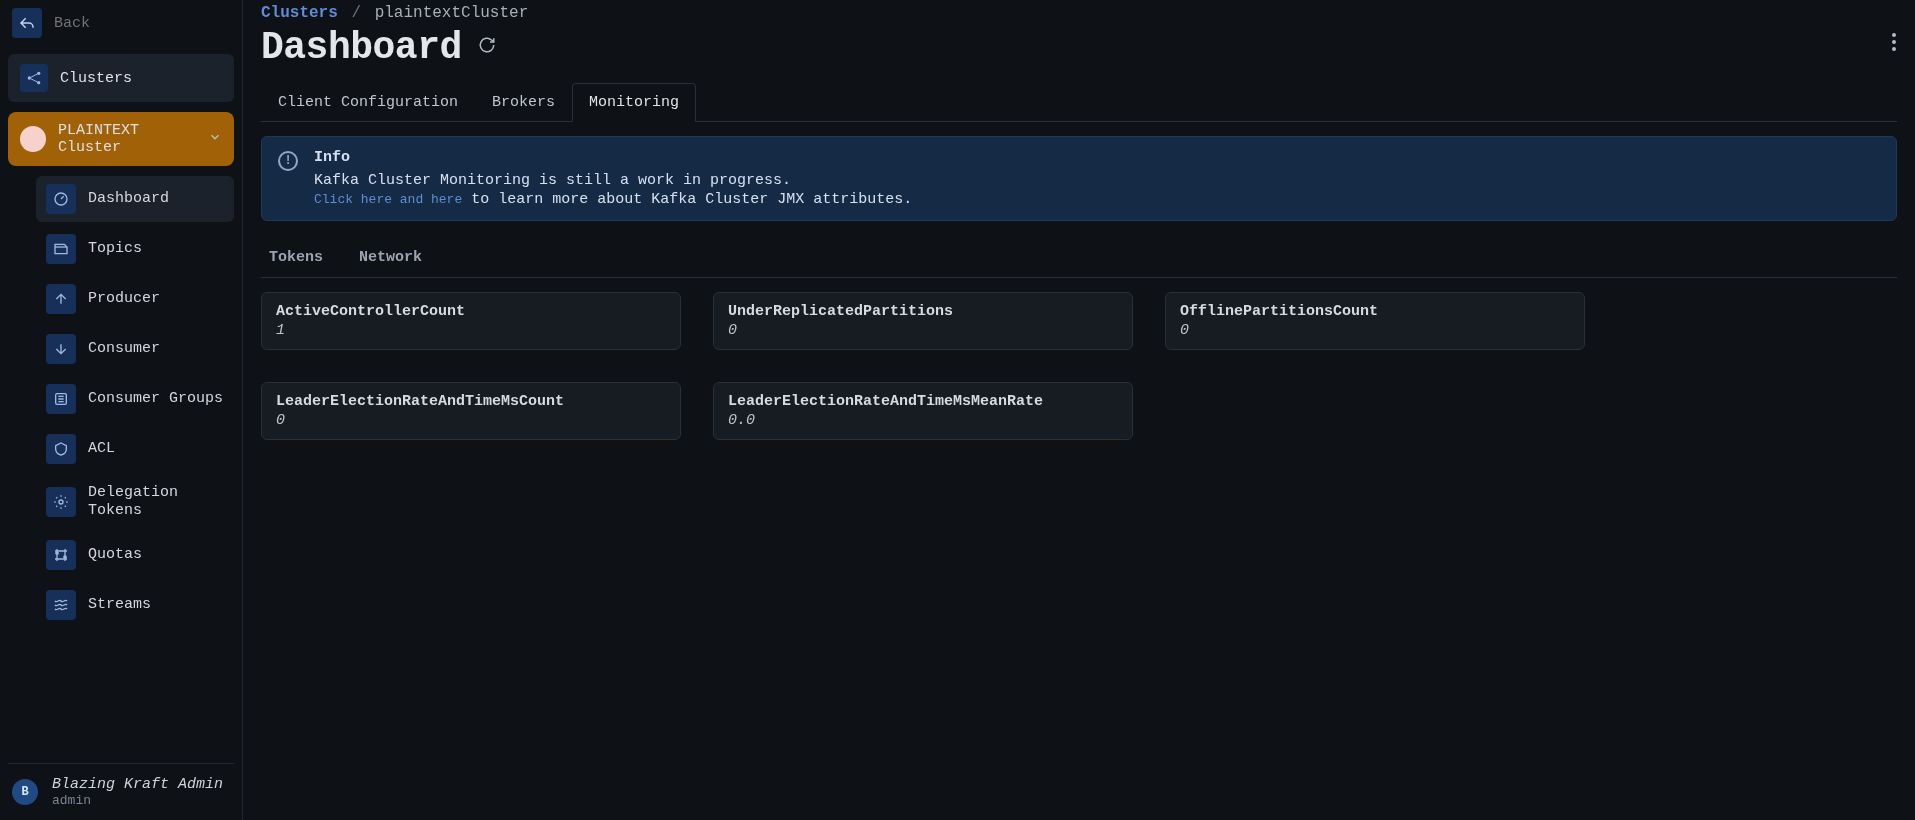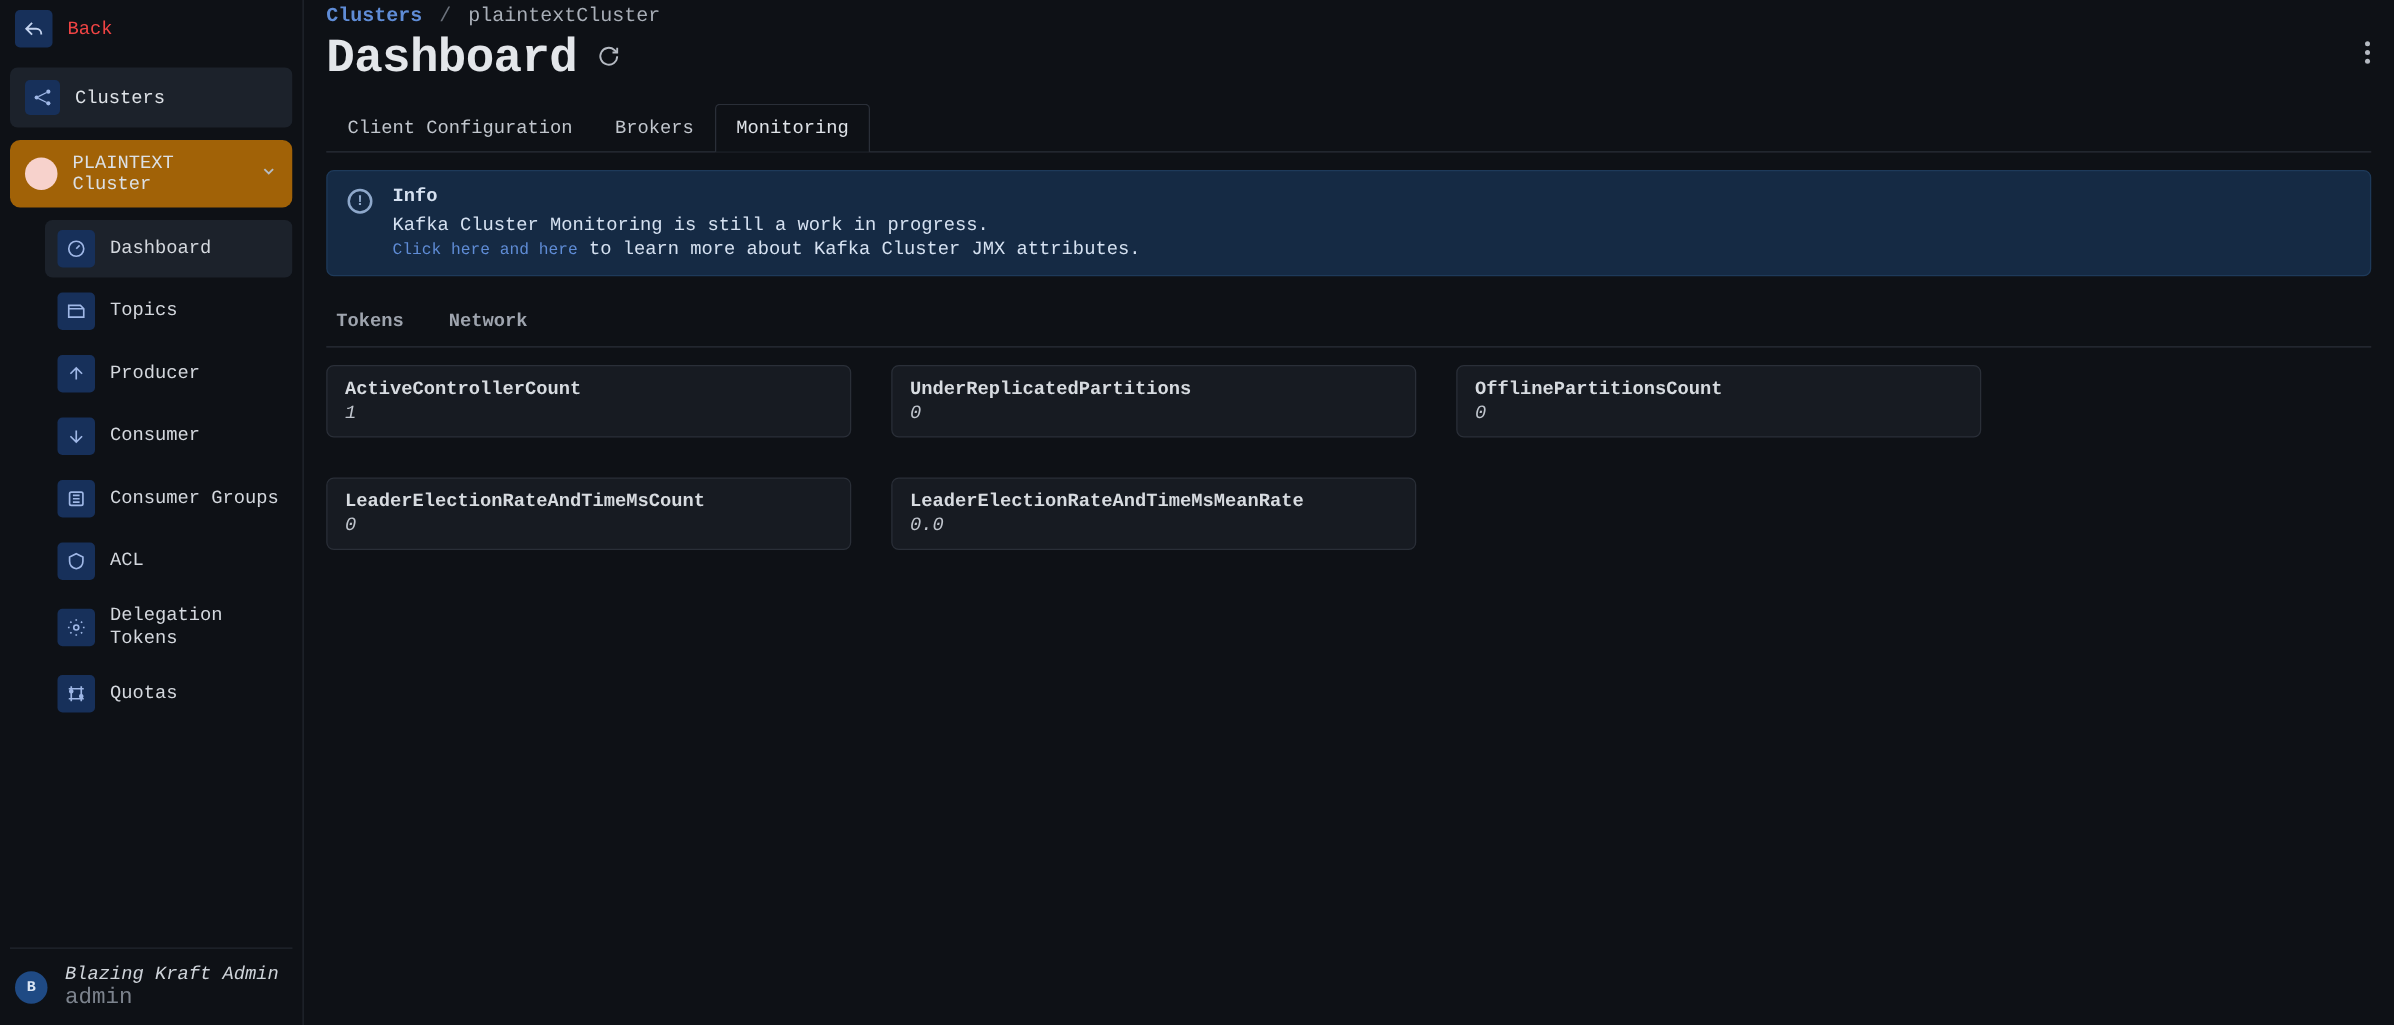--- a/index.html
+++ b/index.html
@@ -29,21 +29,21 @@
     flex-direction: column;
     gap: 10px;
     overflow-y: auto;
   }
   .back-btn {
     display: flex;
     align-items: center;
     gap: 12px;
     padding: 0 4px;
     margin-bottom: 6px;
-    color: #ef4444;
+    color: #737373;
   }
   .back-btn .icon-chip {
     width: 30px;
     height: 30px;
     border-radius: 4px;
     background: #17305a;
     display: flex;
     align-items: center;
     justify-content: center;
     font-size: 16px;
@@ -140,21 +140,21 @@
   }
   .sidebar-footer .footer-text {
     display:flex;flex-direction:column;
   }
   .sidebar-footer .footer-user {
     font-style: italic;
     color: #cfd4da;
   }
   .sidebar-footer .footer-role {
     color: #7c838d;
-    font-size: 18px;
+    font-size: 13px;
   }
 
   
   .main {
     flex: 1;
     display:flex;flex-direction:column;
     padding: 0 18px 18px 18px;
     overflow:hidden;
   }
   .breadcrumb {
@@ -410,20 +410,28 @@
         <div class="sn-icon">
           <svg width="16" height="16" viewBox="0 0 24 24" fill="none" stroke="currentColor" stroke-width="2">
               <path d="M6 3v18M18 3v18M3 6h18M3 18h18"></path>
               <circle cx="6" cy="9" r="1.8" fill="currentColor"></circle>
               <circle cx="18" cy="15" r="1.8" fill="currentColor"></circle>
             </svg>
         </div>
         <span class="sn-label">Quotas</span>
       </div>
 
+      <div class="subnav-item">
+        <div class="sn-icon">
+          <svg width="16" height="16" viewBox="0 0 24 24" fill="none" stroke="currentColor" stroke-width="2">
+              <path d="M3 6c3 4 6-4 9 0s6-4 9 0M3 12c3 4 6-4 9 0s6-4 9 0M3 18c3 4 6-4 9 0s6-4 9 0"></path>
+            </svg>
+        </div>
+        <span class="sn-label">Streams</span>
+      </div>
 
     </div>
   </div>
 
   <div class="sidebar-footer">
     <div class="footer-avatar">B</div>
     <div class="footer-text">
       <span class="footer-user">Blazing Kraft Admin</span>
       <span class="footer-role">admin</span>
     </div>

